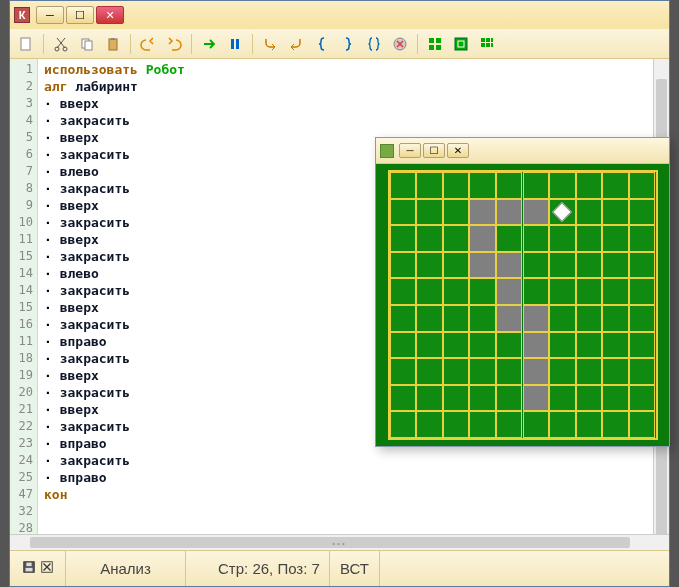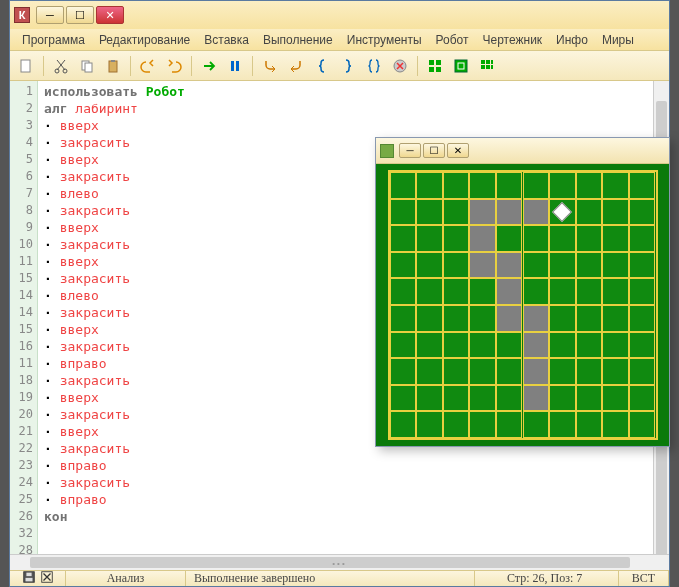--- a/index.html
+++ b/index.html
@@ -20,31 +20,31 @@
   .tb-btn { width: 24px; height: 24px; border: 1px solid transparent; border-radius: 3px; display:flex; align-items:center; justify-content:center; cursor:pointer;}
   .tb-sep { width:1px; height:20px; background:#d8c88a; margin:0 3px;}
   .tb-btn svg { width:16px; height:16px; }
   
   .editor-area { flex: 1; display: flex; background: #fff; position: relative; overflow:hidden;}
   .gutter { width: 28px; background: #e8f4e8; border-right: 1px solid #c8e0c8; text-align: right; padding: 2px 4px 0 0; font-family: Consolas, monospace; font-size: 12px; color: #888; }
   .gutter div { height: 17px; line-height:17px; }
   .code { flex:1; padding: 2px 0 0 6px; font-family: Consolas, monospace; font-size: 13px; position:relative;}
   .code .line { height: 17px; line-height:17px; white-space: pre;}
   .kw-green { color: #0a0; font-weight: bold; }
-  .kw-blue { color: #ef4444; font-weight: normal; }
-  .kw-black { color: #737373; font-weight: bold; }
+  .kw-blue { color: #0f172a; font-weight: bold; }
+  .kw-black { color: #a16207; font-weight: bold; }
   .dot { color:#000; font-weight:bold;}
   .vscroll { position:absolute; right:0; top:0; bottom:0; width:16px; background:#f0f0f0; border-left:1px solid #ccc;}
   .vscroll .thumb { position:absolute; left:2px; right:2px; top:20px; height:460px; background:#cdcdcd; border-radius:2px;}
   
   .hscroll { height:16px; background:#f0f0f0; border-top:1px solid #ccc; position:relative;}
   .hscroll .thumb { position:absolute; top:2px; bottom:2px; left:20px; width:600px; background:#cdcdcd; border-radius:2px;}
   .hscroll .grip { position:absolute; left:50%; top:50%; transform:translate(-50%,-50%); color:#999; font-size:8px; letter-spacing:2px;}
   
-  .statusbar { height: 16px; background: linear-gradient(#fcf5de, #f5e8bc); display:flex; align-items:center; border-top:1px solid #d8c88a; font-size:12px; color:#444;font-family:Liberation Serif, serif;}
+  .statusbar { height: 36px; background: linear-gradient(#fcf5de, #f5e8bc); display:flex; align-items:center; border-top:1px solid #d8c88a; font-size:15px; color:#444;}
   .statusbar > div { padding:0 8px; border-right:1px solid #d8c88a; height:100%; display:flex; align-items:center;}
   .sb-icons { width:56px; display:flex; gap:4px; align-items:center; justify-content:center;}
   .sb-analysis { width:120px; justify-content:center;}
   .sb-steps { width:140px;}
   .sb-status { flex:1;}
   .sb-pos { width:120px;margin-left:24px;}
   .sb-mode { width:50px; justify-content:center; border-right:none;}
   
   
   .robot-win { position:absolute; left:375px; top:137px; width:295px; height:310px; background:#fff; border:1px solid #8898b0; box-shadow: 4px 4px 10px rgba(0,0,0,0.25);}
@@ -64,31 +64,20 @@
 <div class="window">
   <div class="titlebar">
     <div class="app-icon">К</div>
     <div class="win-btns">
       <div class="win-btn">─</div>
       <div class="win-btn">☐</div>
       <div class="win-btn close">✕</div>
     </div>
   </div>
 
-  <div class="menubar">
-    <div class="menu-item">Программа</div>
-    <div class="menu-item">Редактирование</div>
-    <div class="menu-item">Вставка</div>
-    <div class="menu-item">Выполнение</div>
-    <div class="menu-item">Инструменты</div>
-    <div class="menu-item">Робот</div>
-    <div class="menu-item">Чертежник</div>
-    <div class="menu-item">Инфо</div>
-    <div class="menu-item">Миры</div>
-  </div>
 
   <div class="toolbar">
     <div class="tb-btn">
         <svg viewBox="0 0 16 16">
           <rect x="3" y="2" width="9" height="12" fill="#fff" stroke="#888"></rect>
         </svg>
       </div>
     <div class="tb-sep"></div>
     <div class="tb-btn">
         <svg viewBox="0 0 16 16">
@@ -213,21 +202,21 @@
         <div>16</div>
         <div>11</div>
         <div>18</div>
         <div>19</div>
         <div>20</div>
         <div>21</div>
         <div>22</div>
         <div>23</div>
         <div>24</div>
         <div>25</div>
-        <div>26</div>
+        <div>47</div>
         <div>32</div>
         <div>28</div>
       </div>
     <div class="code" id="code">
         <div class="line"><span class="kw-black">использовать </span><span class="kw-green">Робот</span></div>
         <div class="line"><span class="kw-black">алг </span><span class="kw-blue">лабиринт</span></div>
         <div class="line"><span class="dot">· </span><span class="kw-blue">вверх</span></div>
         <div class="line"><span class="dot">· </span><span class="kw-blue">закрасить</span></div>
         <div class="line"><span class="dot">· </span><span class="kw-blue">вверх</span></div>
         <div class="line"><span class="dot">· </span><span class="kw-blue">закрасить</span></div>
@@ -269,21 +258,20 @@
             <rect x="2" y="2" width="12" height="12" fill="#555" stroke="#333"></rect>
             <rect x="4" y="9" width="8" height="4" fill="#ddd"></rect>
             <rect x="5" y="3" width="6" height="4" fill="#ddd"></rect>
           </svg></span>
       <span><svg width="14" height="14" viewBox="0 0 16 16">
             <rect x="2" y="2" width="12" height="12" fill="none" stroke="#333"></rect>
             <path d="M4 4l8 8M12 4l-8 8" stroke="#333" stroke-width="1.5"></path>
           </svg></span>
     </div>
     <div class="sb-analysis">Анализ</div>
-    <div class="sb-status">Выполнение завершено</div>
     <div class="sb-pos">Стр: 26, Поз: 7</div>
     <div class="sb-mode">ВСТ</div>
   </div>
 </div>
 
 <div class="robot-win">
   <div class="robot-title">
     <div class="r-icon"></div>
     <div class="win-btns">
       <div class="win-btn">─</div>

